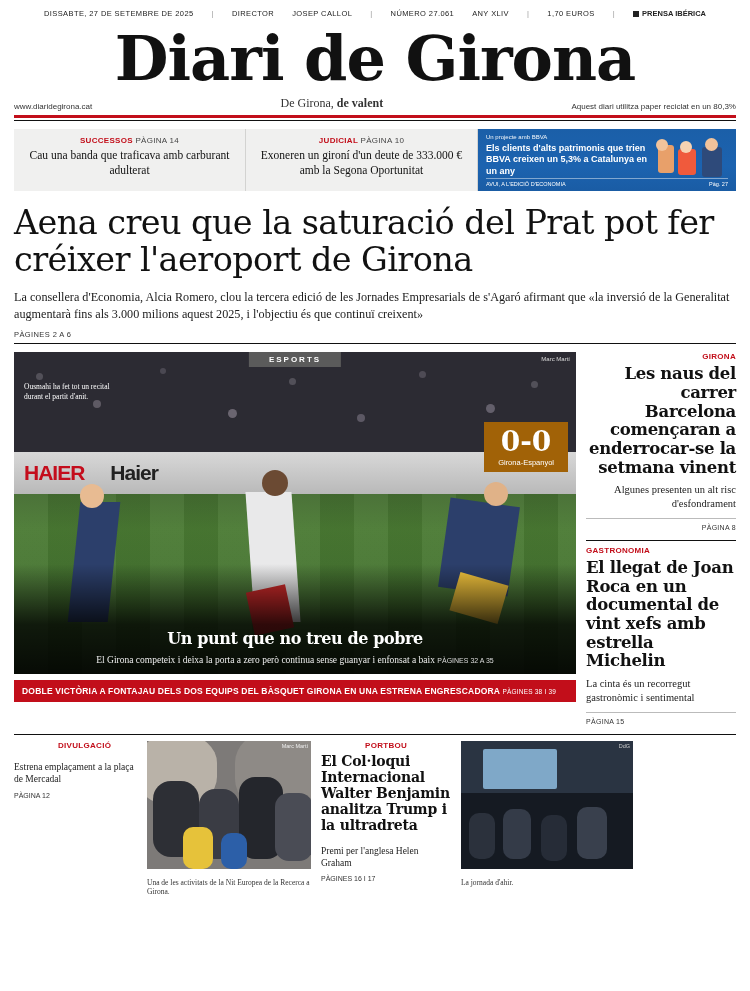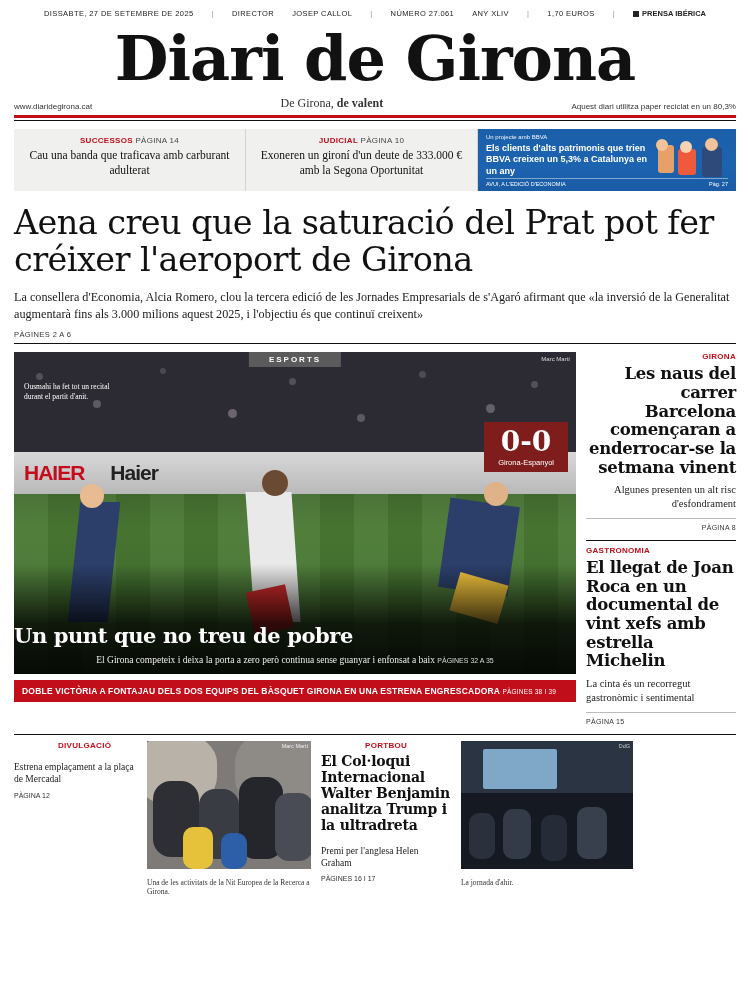--- a/index.html
+++ b/index.html
@@ -130,32 +130,32 @@
   .player { position:absolute; }
   .photo-credit {
     position:absolute; top:4px; right:6px; color:#ddd; font-size:6px;
     font-family:"Liberation Sans",sans-serif; z-index:7;
   }
   .photo-note {
     position:absolute; left:10px; top:30px; width:96px; color:#fff;
     font-size:7.5px; line-height:1.3; z-index:7; font-family:"Liberation Serif",serif;
   }
   .score-box {
-    position:absolute; right:8px; top:70px; background:#7f1d1d; color:#fff;
+    position:absolute; right:8px; top:70px; background:#a16207; color:#fff;
     padding:6px 14px 5px 14px; text-align:center; z-index:7;
   }
   .score-box .sc { font-family:"DejaVu Serif",serif; font-weight:bold; font-size:28px; line-height:1; }
   .score-box .tm { font-family:"Liberation Sans",sans-serif; font-size:7.5px; margin-top:2px; }
   .photo-shade {
     position:absolute; left:0; right:0; bottom:0; height: 110px; z-index:5;
     background: linear-gradient(180deg, rgba(0,0,0,0) 0%, rgba(0,0,0,.78) 55%, rgba(0,0,0,.9) 100%);
   }
   .photo-title {
-    position:absolute; left:0; right:0; bottom:26px; z-index:7; text-align:left;
-    color:#fff; font-family:"DejaVu Serif",serif; font-weight:bold; font-size:21px;
+    position:absolute; left:0; right:0; bottom:26px; z-index:7; text-align:center;
+    color:#fff; font-family:"DejaVu Serif",serif; font-weight:bold; font-size:16px;
     letter-spacing:-.4px;
   }
   .photo-deck {
     position:absolute; left:0; right:0; bottom:9px; z-index:7; text-align:center;
     color:#eee; font-size:9.5px;
   }
   .photo-deck .pg { font-family:"Liberation Sans",sans-serif; font-size:7px; color:#ddd; }
 
   .basket-bar {
     margin-top: 6px; background:#c20e1a; color:#fff;

